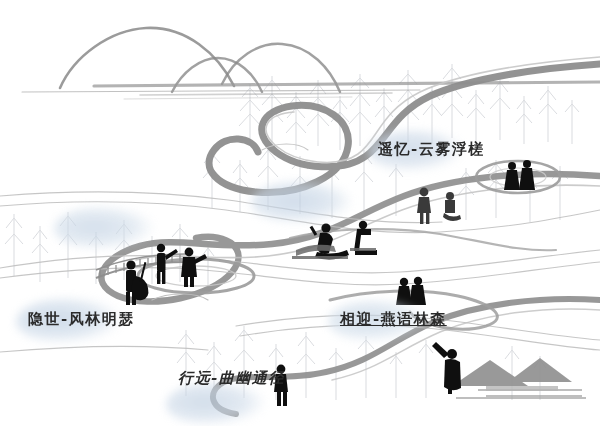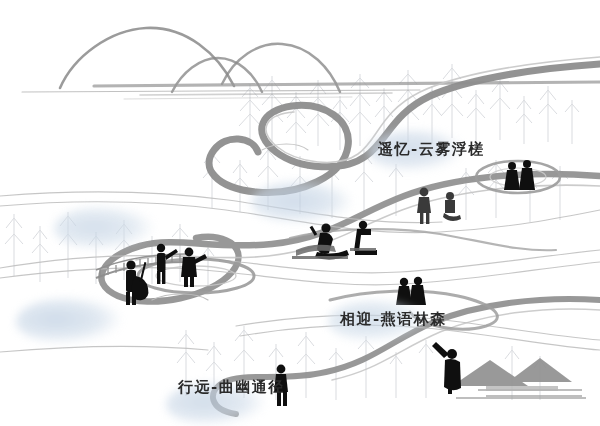--- a/index.html
+++ b/index.html
@@ -282,16 +282,17 @@
   </svg>
 
   <div class="wash" style="left:368px;top:130px;width:96px;height:42px;background:radial-gradient(ellipse at 40% 45%, #b9cbe0 0%, #cfdbe9 45%, rgba(255,255,255,0) 72%);"></div>
   <div class="wash" style="left:251px;top:180px;width:102px;height:44px;background:radial-gradient(ellipse at 42% 48%, #b5c8df 0%, #cedbe9 45%, rgba(255,255,255,0) 72%);"></div>
   <div class="wash" style="left:54px;top:206px;width:100px;height:44px;background:radial-gradient(ellipse at 40% 48%, #bccde1 0%, #d3dfeb 46%, rgba(255,255,255,0) 73%);"></div>
   <div class="wash" style="left:16px;top:298px;width:106px;height:46px;background:radial-gradient(ellipse at 38% 46%, #b3c7de 0%, #cedbe9 46%, rgba(255,255,255,0) 72%);"></div>
   <div class="wash" style="left:328px;top:300px;width:98px;height:42px;background:radial-gradient(ellipse at 40% 46%, #bdcee1 0%, #d4e0ec 46%, rgba(255,255,255,0) 73%);"></div>
   <div class="wash" style="left:166px;top:382px;width:100px;height:44px;background:radial-gradient(ellipse at 38% 46%, #b8cade 0%, #d0dcea 46%, rgba(255,255,255,0) 72%);"></div>
 
   <div class="label" style="left:378px;top:140px;">遥忆-云雾浮槎</div>
-  <div class="label" style="left:340px;top:310px;">相迎-燕语林森</div>
-  <div class="label" style="left:178px;top:378px;">行远-曲幽通径</div>
+  <div class="label" style="left:28px;top:310px;">隐世-风林明瑟</div>
+  <div class="label" style="left:340px;top:310px;text-decoration:underline;">相迎-燕语林森</div>
+  <div class="label" style="left:178px;top:369px;font-style:italic;">行远-曲幽通径</div>
 
 </div>
 
 </body></html>

